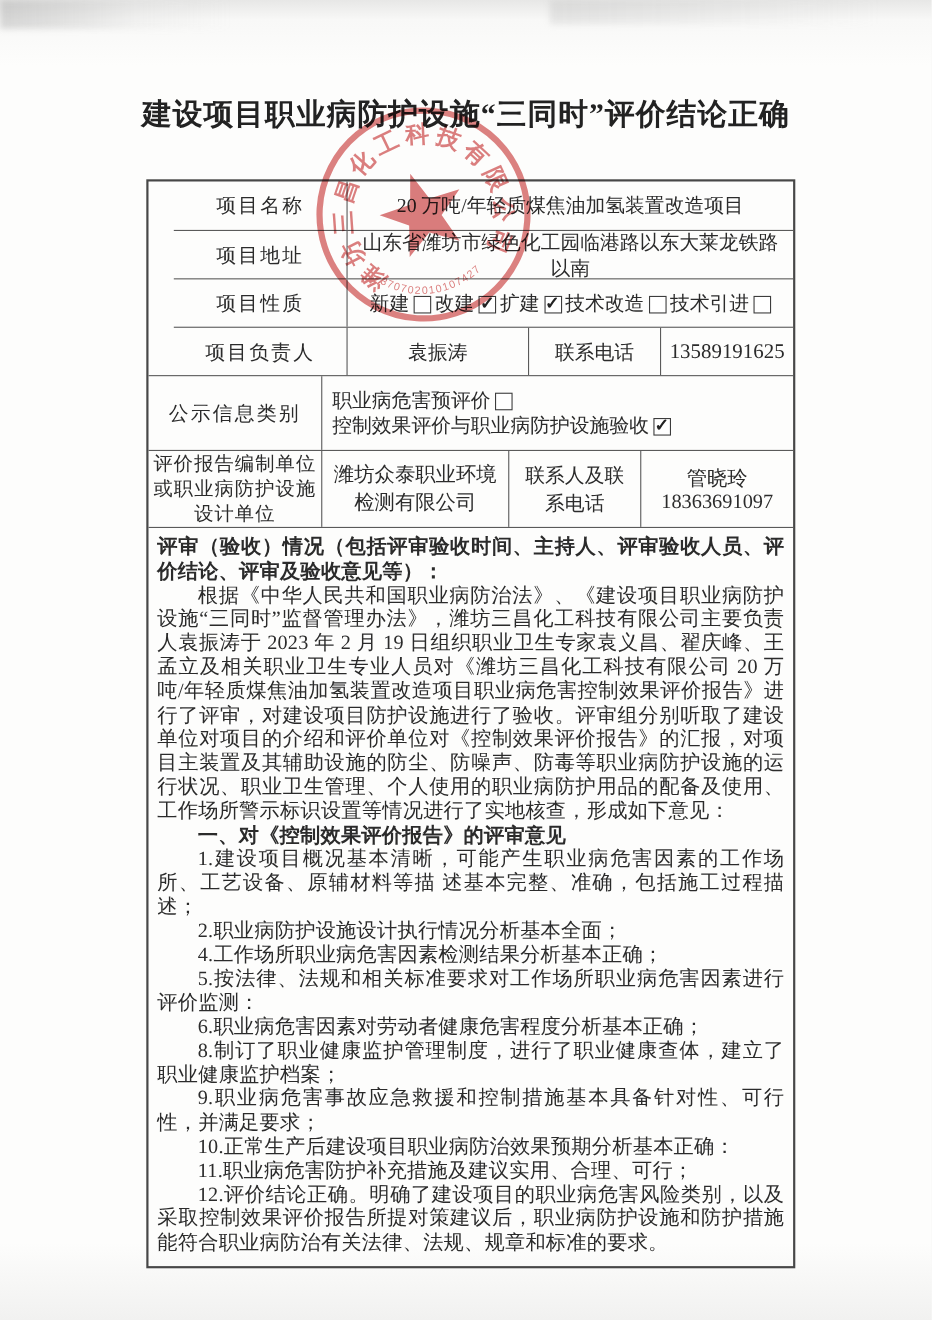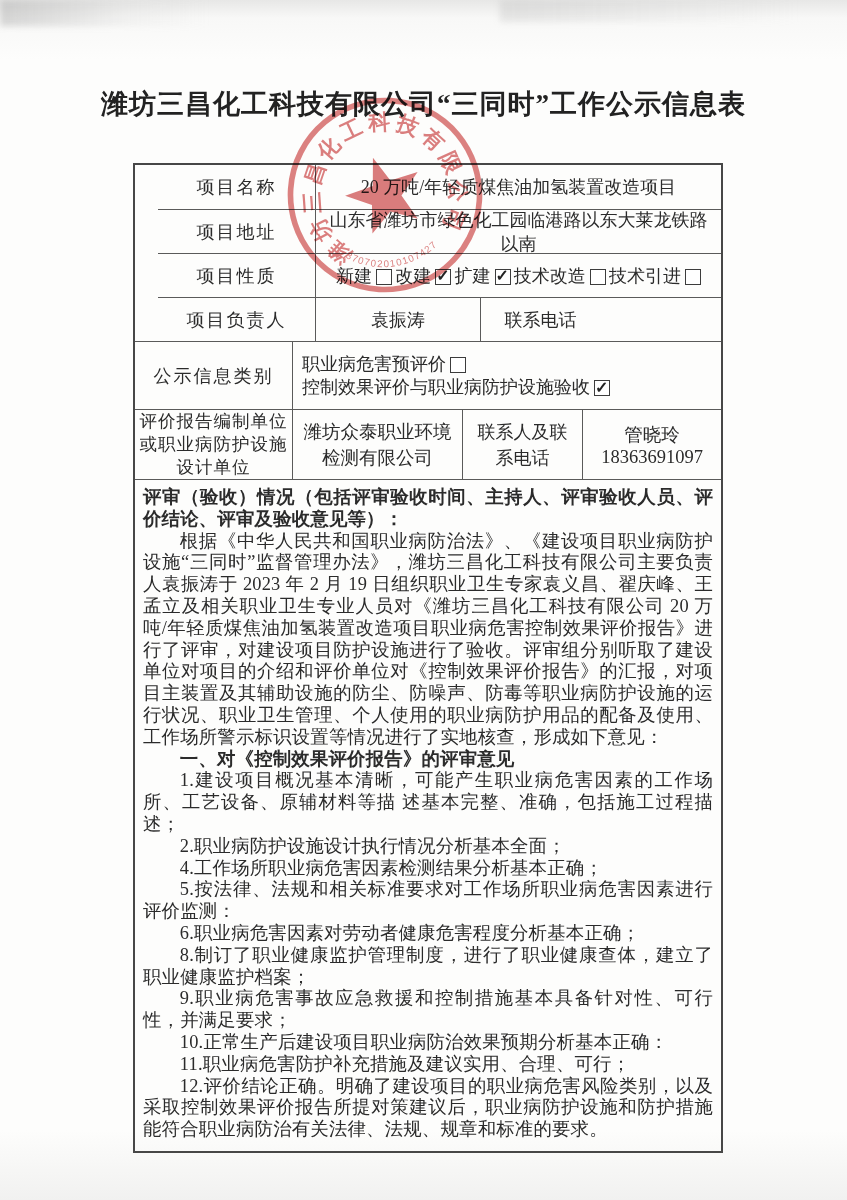--- a/index.html
+++ b/index.html
@@ -98,21 +98,21 @@
     pointer-events:none;
   }
 </style>
 </head>
 <body>
 
 <div class="page">
   <div class="smudge"></div>
   <div class="smudge2"></div>
 
-  <div class="doc-title">潍坊三昌化工科技有限公司“三同时”工作公示信息表</div>
+  <div class="doc-title">建设项目职业病防护设施“三同时”评价结论正确</div>
 
   <div class="form-table">
 
     <div class="t-row h44">
       <div class="cell lab">项目名称</div>
       <div class="cell val">20 万吨/年轻质煤焦油加氢装置改造项目</div>
     </div>
 
     <div class="t-row h44">
       <div class="cell lab">项目地址</div>
@@ -144,20 +144,21 @@
               <span class="cbx"></span>
           </span>
         </div>
       </div>
     </div>
 
     <div class="t-row h44">
       <div class="cell lab">项目负责人</div>
       <div class="cell" style="flex:0 0 165px;">袁振涛</div>
       <div class="cell phone-cell">联系电话</div>
+      <div class="cell c4" style="font-size:19px;">13589191625</div>
     </div>
 
     <div class="t-row h68">
       <div class="cell lab">公示信息类别</div>
       <div class="cell val stack left-align" style="padding-left:9px;">
         <div class="opt">
           <span>职业病危害预评价</span>
             <span class="cbx"></span>
         </div>
         <div class="opt">

